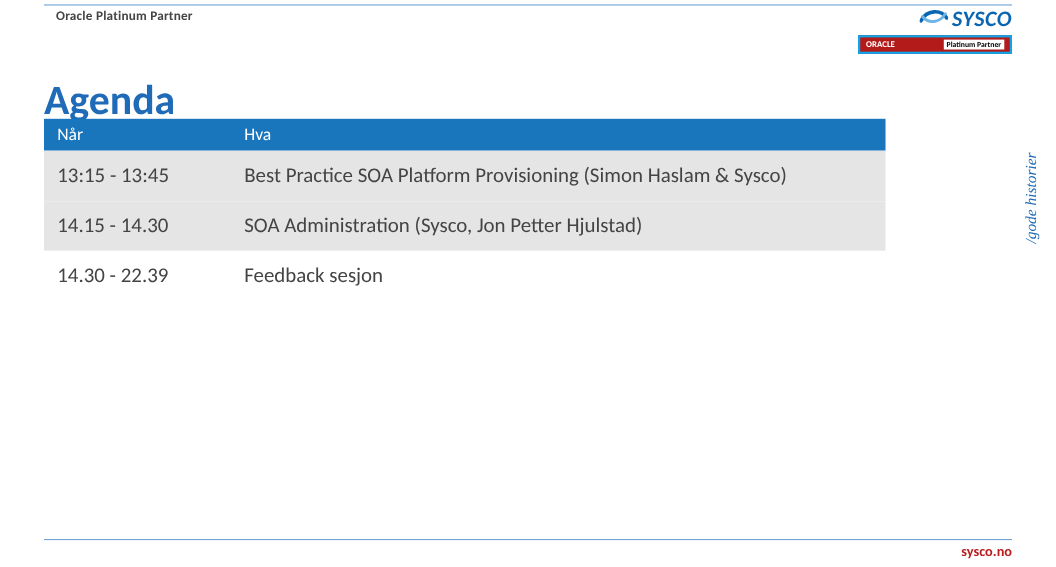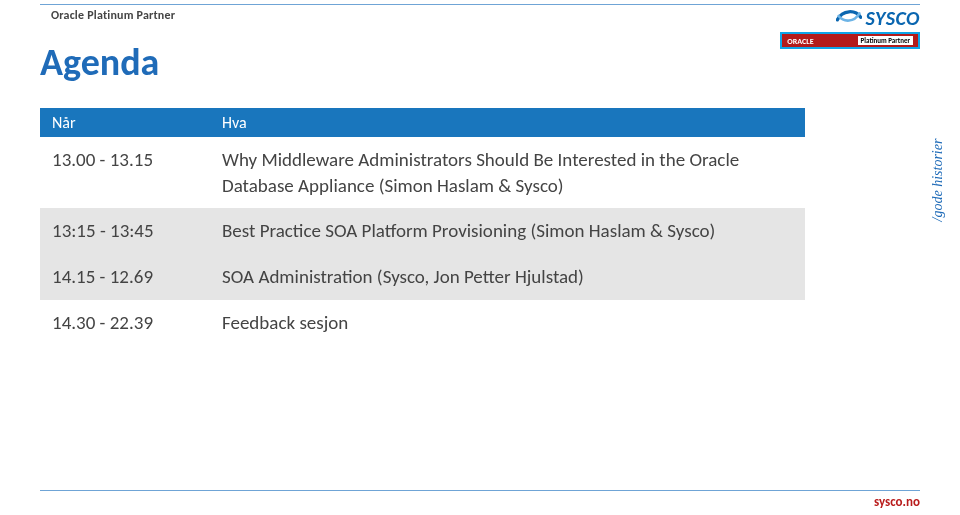--- a/index.html
+++ b/index.html
@@ -9,21 +9,21 @@
   
   .top-line { position: absolute; left: 40px; right: 40px; top: 4px; height: 1px; background: #6fa4d6; }
   .top-tagline { position: absolute; left: 40px; top: 8px; font-size: 12px; font-weight: 700; color: #444; letter-spacing: .2px; margin-left: 11px; }
   .logo-area { position: absolute; right: 40px; top: 6px; display: flex; flex-direction: column; align-items: flex-end; gap: 2px; }
   .sysco-logo { display: flex; align-items: center; gap: 4px; font-weight: 800; font-style: italic; color: #0a66b0; font-size: 20px; letter-spacing: .5px; }
   .sysco-swirl { width: 26px; height: 18px; }
   .oracle-badge { background: #b31b1b; color: #fff; font-size: 8px; font-weight: 700; padding: 2px 5px; border: 2px solid #0ea5e9; display: flex; align-items: center; gap: 4px; line-height: 1; }
   .oracle-badge .rhs { background: #fff; color: #000; padding: 1px 3px; font-size: 7px; margin-left: 40px; }
 
   
-  .title { position: absolute; left: 40px; top: 39px; font-size: 38px; font-weight: 700; color: #1f6bb8; }
+  .title { position: absolute; left: 40px; top: 69px; font-size: 38px; font-weight: 700; color: #1f6bb8; }
 
   
   .agenda-table { position: absolute; left: 40px; top: 108px; width: 765px; border-collapse: collapse; }
   .agenda-table th { background: #1976bd; color: #fff; text-align: left; font-weight: 400; font-size: 16px; padding: 5px 12px; }
   .agenda-table th.when { width: 170px; }
   .agenda-table td { font-size: 19px; color: #444; padding: 10px 12px; vertical-align: top; line-height: 1.35; }
   .agenda-table tr.odd  td { background: #fff; }
   .agenda-table tr.even td { background: #e5e5e5; }
   .agenda-table td.when { width: 170px; white-space: nowrap; }
 
@@ -62,30 +62,26 @@
   <div class="title">Agenda</div>
 
   <table class="agenda-table">
     <thead>
       <tr>
         <th class="when">Når</th>
         <th>Hva</th>
       </tr>
     </thead>
     <tbody>
-      <tr class="odd">
-        <td class="when">13.00 - 13.15</td>
-        <td>Why Middleware Administrators Should Be Interested in the Oracle Database Appliance (Simon Haslam &amp; Sysco)</td>
-      </tr>
       <tr class="even">
         <td class="when">13:15 - 13:45</td>
         <td>Best Practice SOA Platform Provisioning (Simon Haslam &amp; Sysco)</td>
       </tr>
       <tr class="even">
-        <td class="when">14.15 - 12.69</td>
+        <td class="when">14.15 - 14.30</td>
         <td>SOA Administration (Sysco, Jon Petter Hjulstad)</td>
       </tr>
       <tr class="odd">
         <td class="when">14.30 - 22.39</td>
         <td>Feedback sesjon</td>
       </tr>
     </tbody>
   </table>
 
   <div class="ribbon">

